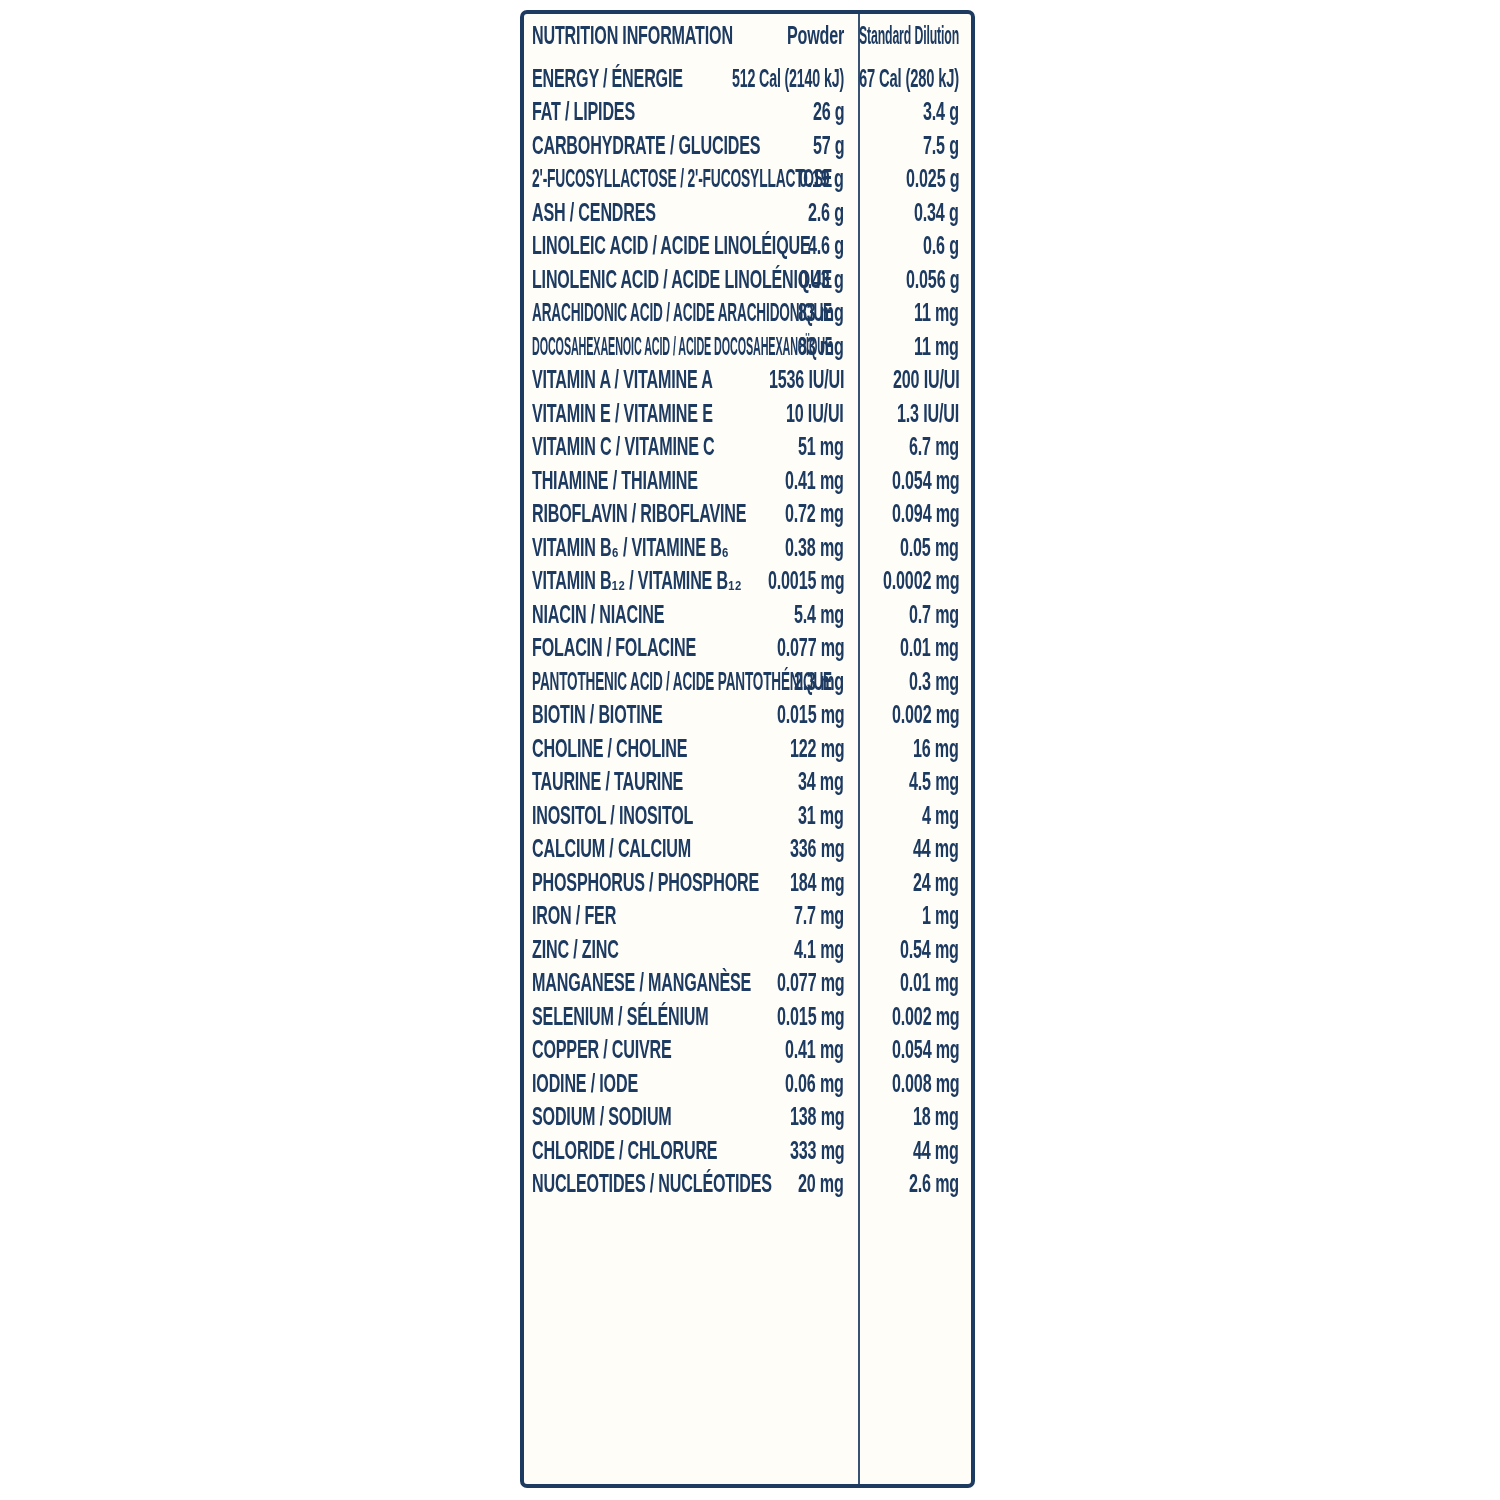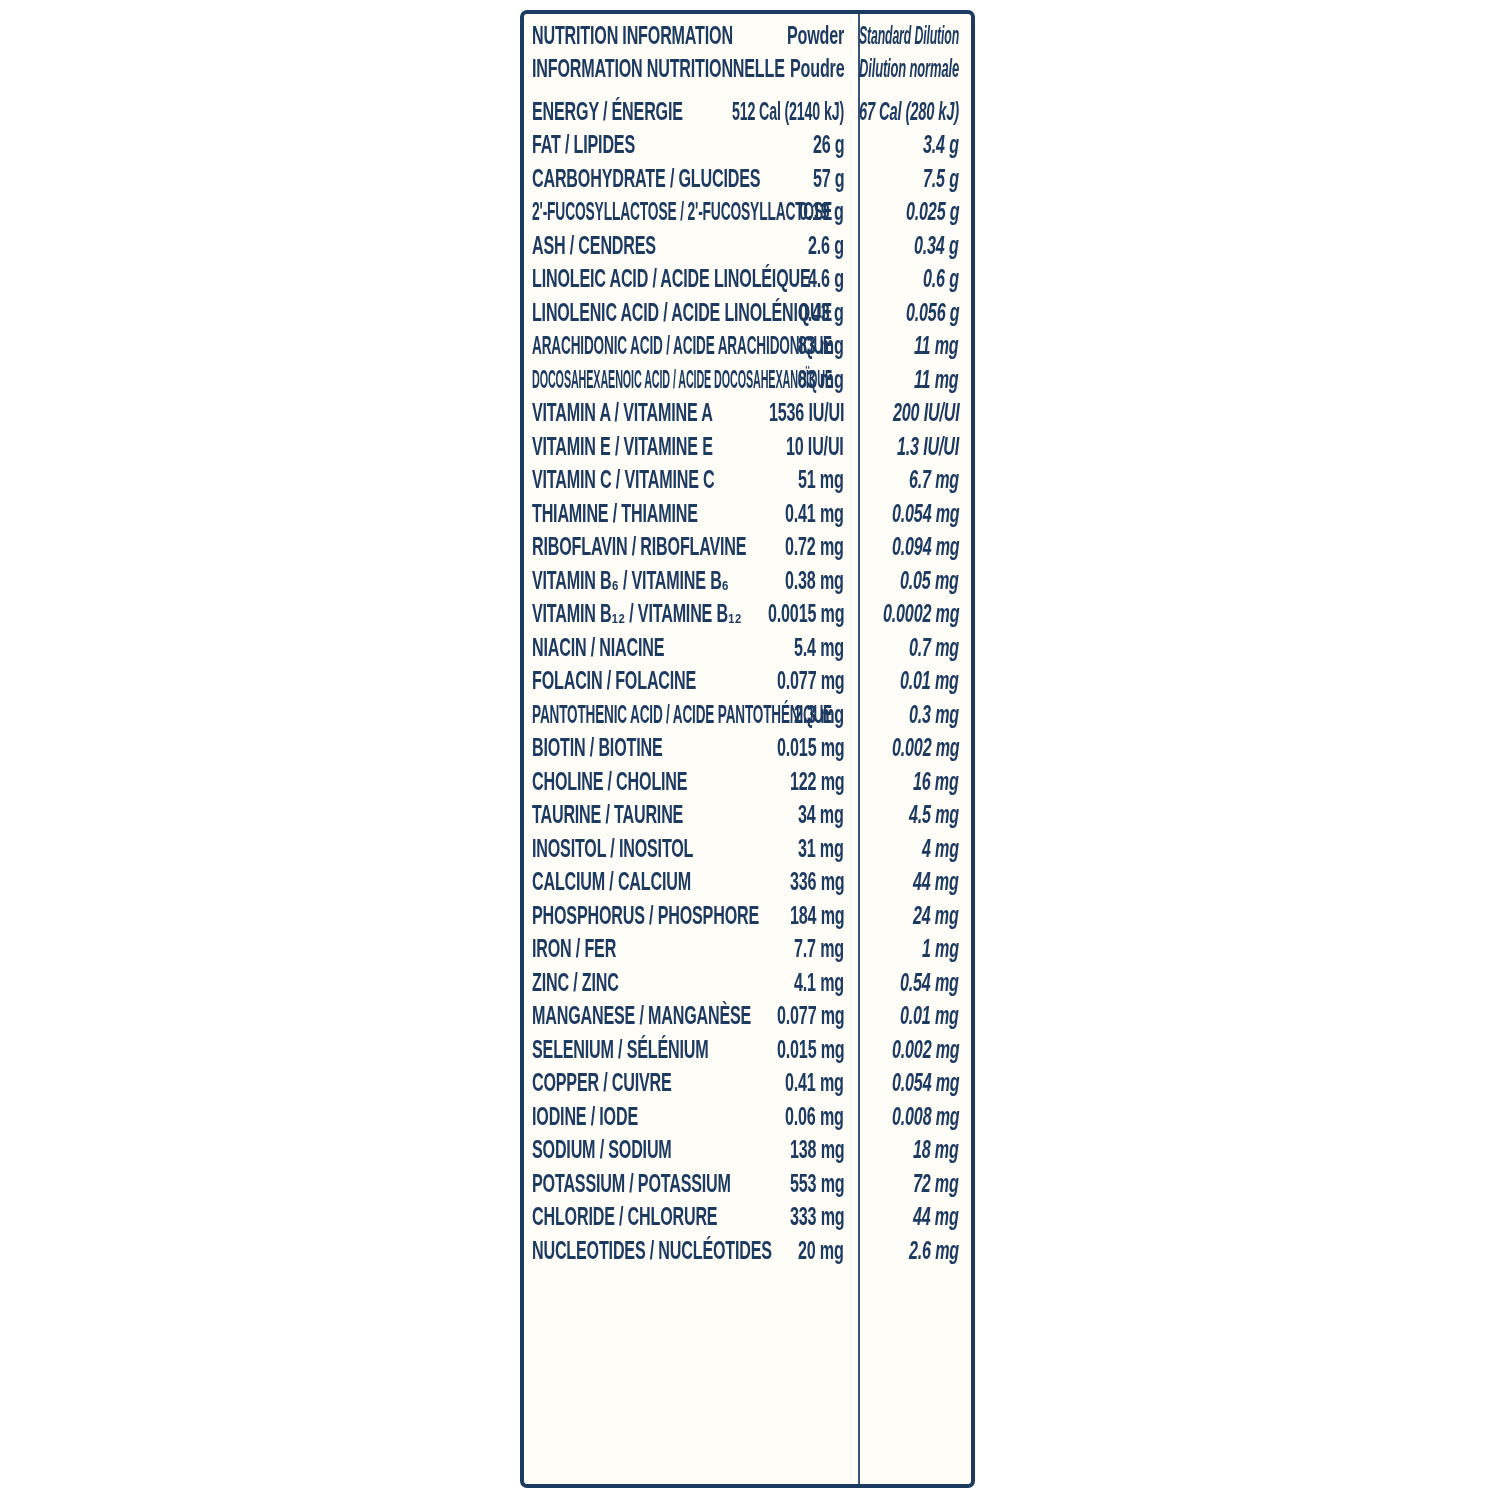--- a/index.html
+++ b/index.html
@@ -18,21 +18,21 @@
   .hrow, .row {
     display:flex; align-items:center;
     padding:0 12px 0 8px; position:relative; z-index:1;
   }
   .hrow { height:33px; }
   .row  { height:33.5px; }
   .rows { margin-top:10px; }
 
   .c-label    { flex:1; min-width:0; text-align:left; overflow:visible; white-space:nowrap; }
   .c-powder   { width:118px; flex:none; text-align:right; white-space:nowrap; }
-  .c-dilution { width:115px; flex:none; padding-left:10px; text-align:right; white-space:nowrap;font-style:italic; }
+  .c-dilution { width:115px; flex:none; padding-left:10px; text-align:right; white-space:nowrap; }
 
   .t {
     display:inline-block; white-space:nowrap;
     font-weight:bold; color:#1d3a61; font-size:26px; line-height:1;
     letter-spacing:-0.3px;
     transform-origin:0 50%;
   }
 </style>
 </head>
 <body>
@@ -45,31 +45,20 @@
       <div class="c-label">
         <span class="t" style="transform: scaleX(0.62); width: 200.861px;">NUTRITION INFORMATION</span>
       </div>
       <div class="c-powder">
         <span class="t" style="transform: scaleX(0.62); width: 57.1078px;">Powder</span>
       </div>
       <div class="c-dilution">
         <span class="t" style="transform: scaleX(0.472674); width: 100px;">Standard Dilution</span>
       </div>
     </div>
-    <div class="hrow">
-      <div class="c-label">
-        <span class="t" style="transform: scaleX(0.62); width: 252.766px;">INFORMATION NUTRITIONNELLE</span>
-      </div>
-      <div class="c-powder">
-        <span class="t" style="transform: scaleX(0.62); width: 54.4147px;">Poudre</span>
-      </div>
-      <div class="c-dilution">
-        <span class="t" style="transform: scaleX(0.499181); width: 100px;">Dilution normale</span>
-      </div>
-    </div>
   </div>
 
   <div class="rows">
   <div class="row">
     <div class="c-label">
       <span class="t t-label" style="transform: scaleX(0.62); width: 150.805px;">ENERGY / ÉNERGIE</span>
     </div>
     <div class="c-powder">
       <span class="t t-powder" style="transform: scaleX(0.547677); width: 112px;">512 Cal (2140 kJ)</span>
     </div>
@@ -448,31 +437,20 @@
       <span class="t t-label" style="transform: scaleX(0.62); width: 139.607px;">SODIUM / SODIUM</span>
     </div>
     <div class="c-powder">
       <span class="t t-powder" style="transform: scaleX(0.62); width: 54.4438px;">138 mg</span>
     </div>
     <div class="c-dilution">
       <span class="t t-dilution" style="transform: scaleX(0.62); width: 45.6669px;">18 mg</span>
     </div>
   </div>
 
-  <div class="row">
-    <div class="c-label">
-      <span class="t t-label" style="transform: scaleX(0.62); width: 198.807px;">POTASSIUM / POTASSIUM</span>
-    </div>
-    <div class="c-powder">
-      <span class="t t-powder" style="transform: scaleX(0.62); width: 54.4438px;">553 mg</span>
-    </div>
-    <div class="c-dilution">
-      <span class="t t-dilution" style="transform: scaleX(0.62); width: 45.6669px;">72 mg</span>
-    </div>
-  </div>
 
   <div class="row">
     <div class="c-label">
       <span class="t t-label" style="transform: scaleX(0.62); width: 185.428px;">CHLORIDE / CHLORURE</span>
     </div>
     <div class="c-powder">
       <span class="t t-powder" style="transform: scaleX(0.62); width: 54.4438px;">333 mg</span>
     </div>
     <div class="c-dilution">
       <span class="t t-dilution" style="transform: scaleX(0.62); width: 45.6669px;">44 mg</span>

